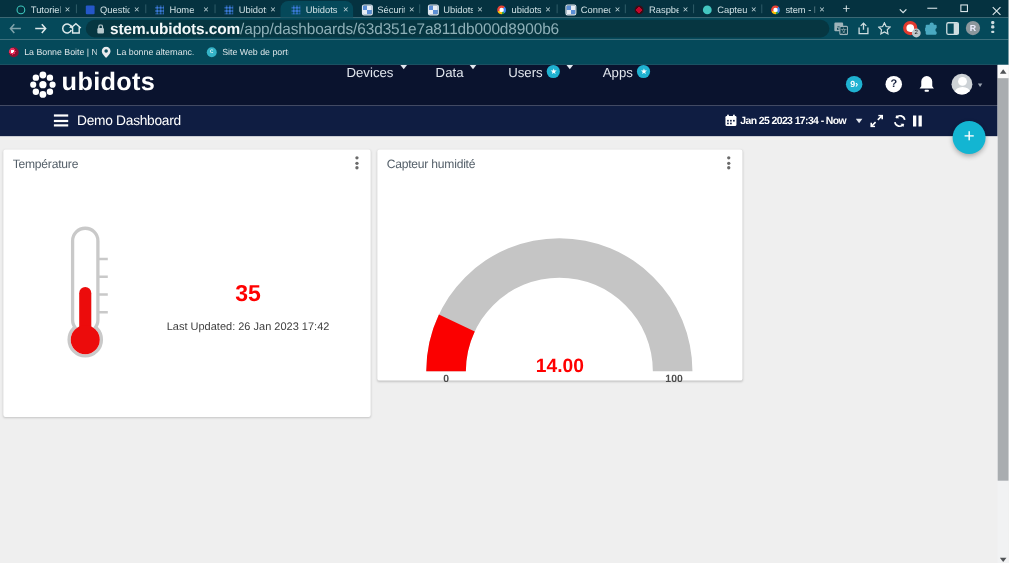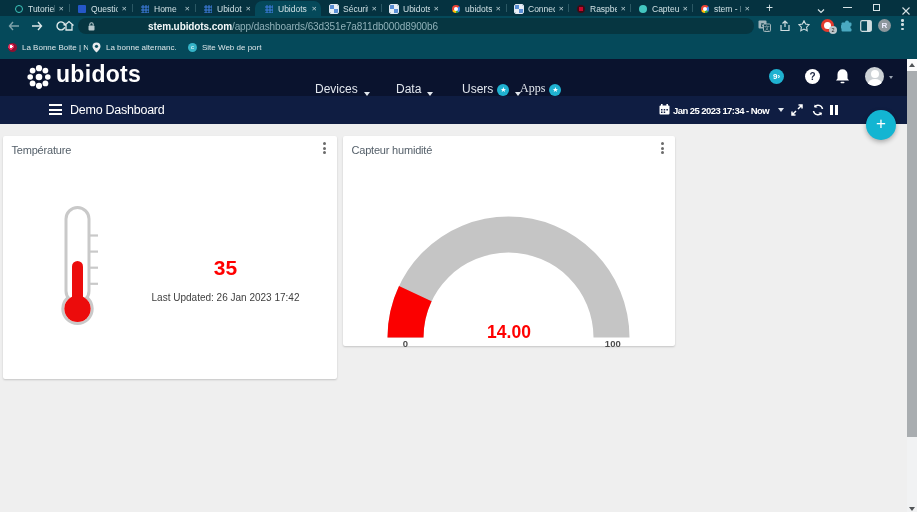--- a/index.html
+++ b/index.html
@@ -15,31 +15,31 @@
 .tab .x { color:#bed2d6; font-size:6.5px; margin-left:4px; }
 .tab.active { background:#05495a; border-radius:7px 7px 0 0; }
 .tabsep { position:absolute; top:4px; width:1px; height:8px; background:#2b5864; }
 .favdots { background-image:radial-gradient(circle, #3e7de0 1.1px, transparent 1.3px); background-size:3px 3px; background-position:0.5px 0.5px; }
 .favgrid { background:conic-gradient(#e8eef5 25%, #5b8fd6 0 50%, #e8eef5 0 75%, #5b8fd6 0); border-radius:1px; outline:1px solid #dfe8f2; }
 .favg { background:conic-gradient(from -45deg, #ea4335 0 25%, #4285f4 0 50%, #34a853 0 62%, #fbbc05 0 80%, #ea4335 0); border-radius:50%; position:relative; }
 .favg::after { content:""; position:absolute; left:2px; top:2px; width:4px; height:4px; border-radius:50%; background:#fff; }
 
 #toolbar { position:absolute; left:0; top:16px; width:917px; height:20px; background:#05495a; }
 #pill { position:absolute; left:78px; top:2px; width:676px; height:16px; background:#063641; border-radius:8px; display:flex; align-items:center; padding-left:10px; }
-#pill .url { font-size:10px; color:#e6eef0; letter-spacing:-0.1px;margin-left:48px; }
+#pill .url { font-size:14px; color:#e6eef0; letter-spacing:-0.1px; }
 #pill .url b { font-weight:bold; color:#f2f7f8; }
 #pill .url span { color:#8fb0b8; }
 
 #bookmarks { position:absolute; left:0; top:36px; width:917px; height:23px; background:#05495a; }
 .bm { position:absolute; top:0; height:23px; display:flex; align-items:center; }
 .bm .t { font-size:8px; color:#dde6e9; margin-left:5px; white-space:nowrap; overflow:hidden; }
 
 
 #navbar { position:absolute; left:0; top:59px; width:907px; height:37px; background:#0a132e; }
-.menuitem { position:absolute; top:0; height:37px; display:flex; align-items:flex-end; color:#e2e7ee; font-size:12px; }
+.menuitem { position:absolute; top:0; height:37px; display:flex; align-items:flex-start; color:#e2e7ee; font-size:12px; }
 .caret { width:0; height:0; border-left:3.5px solid transparent; border-right:3.5px solid transparent; border-top:4px solid #e2e7ee; margin-left:6px; }
 .badge { width:12px; height:12px; border-radius:50%; background:#1fb2d1; margin-left:4px; display:flex; align-items:center; justify-content:center; color:#fff; font-size:7px; }
 
 
 #dashbar { position:absolute; left:0; top:96px; width:907px; height:28px; background:#0f1d42; color:#fff; }
 #dashtitle { position:absolute; left:70px; top:7px; font-size:12.5px; letter-spacing:-0.25px; color:#fff; }
 #hamb { position:absolute; left:49px; top:8px; width:13px; height:11px; }
 #hamb div { height:2px; background:#fff; margin-bottom:2.5px; }
 #datetext { position:absolute; left:673px; top:9px; font-size:9.5px; font-weight:bold; letter-spacing:-0.55px; color:#fff; }
 
@@ -226,21 +226,21 @@
         <circle cx="21.8" cy="13" r="2.8"></circle>
         <circle cx="6.6" cy="19.4" r="2.9"></circle>
         <circle cx="19.4" cy="19.4" r="2.9"></circle>
         <circle cx="13" cy="21.8" r="3.1"></circle>
       </g>
     </svg>
     <div class="abs" style="left:56px; top:2px; font-size:23px; font-weight:bold; color:#fff; letter-spacing:0.3px;">ubidots</div>
     <div class="menuitem" style="left:315px;">Devices<div class="caret"></div></div>
     <div class="menuitem" style="left:396px;">Data<div class="caret"></div></div>
     <div class="menuitem" style="left:462px;">Users<div class="badge">★</div><div class="caret"></div></div>
-    <div class="menuitem" style="left:520px;font-family:Liberation Serif, serif;">Apps<div class="badge">★</div></div>
+    <div class="menuitem" style="left:548px;">Apps<div class="badge">★</div></div>
     <div class="abs" style="left:769px; top:10px; width:15px; height:15px; border-radius:50%; background:#1fb2d1; color:#fff; font-size:8px; font-weight:bold; text-align:center; line-height:15px;">9›</div>
     <div class="abs" style="left:805px; top:10px; width:15px; height:15px; border-radius:50%; background:#fff; color:#18223f; font-size:10px; font-weight:bold; text-align:center; line-height:15px;">?</div>
     <svg class="abs" style="left:835px; top:9px;" width="15" height="17" viewBox="0 0 15 17">
         <path d="M7.5 1.2 a5 5 0 0 1 5 5 v4.3 l1.5 2 H1 l1.5 -2 V6.2 a5 5 0 0 1 5 -5 Z" fill="#fff"></path>
         <rect x="5.5" y="13.7" width="4" height="1.6" rx="0.8" fill="#fff"></rect>
       </svg>
     <div class="abs" style="left:865px; top:8px; width:19px; height:19px; border-radius:50%; background:#cdd2d6; overflow:hidden;">
       <div style="position:absolute; left:5.5px; top:3px; width:8px; height:8px; border-radius:50%; background:#fff;"></div>
       <div style="position:absolute; left:2.5px; top:12px; width:14px; height:10px; border-radius:50%; background:#fff;"></div>
     </div>

